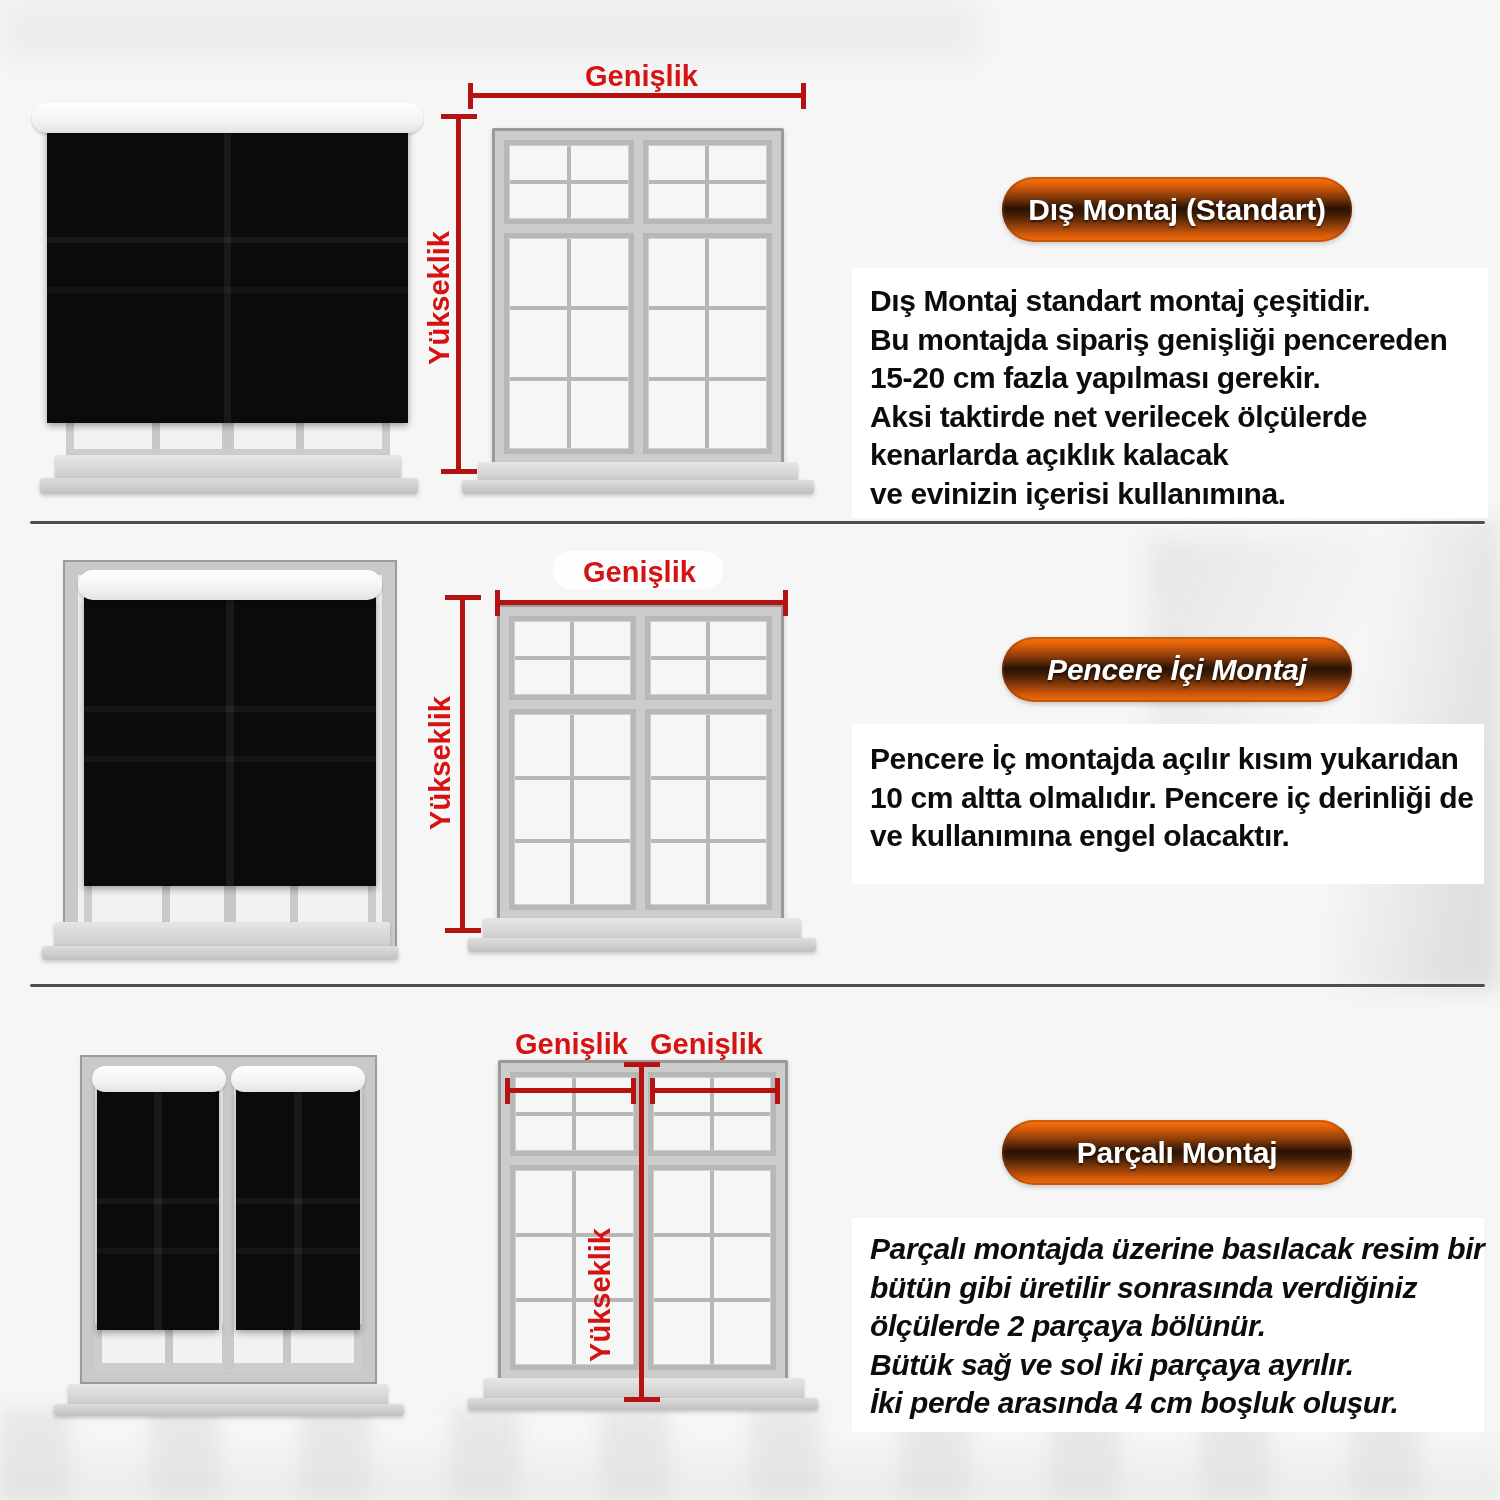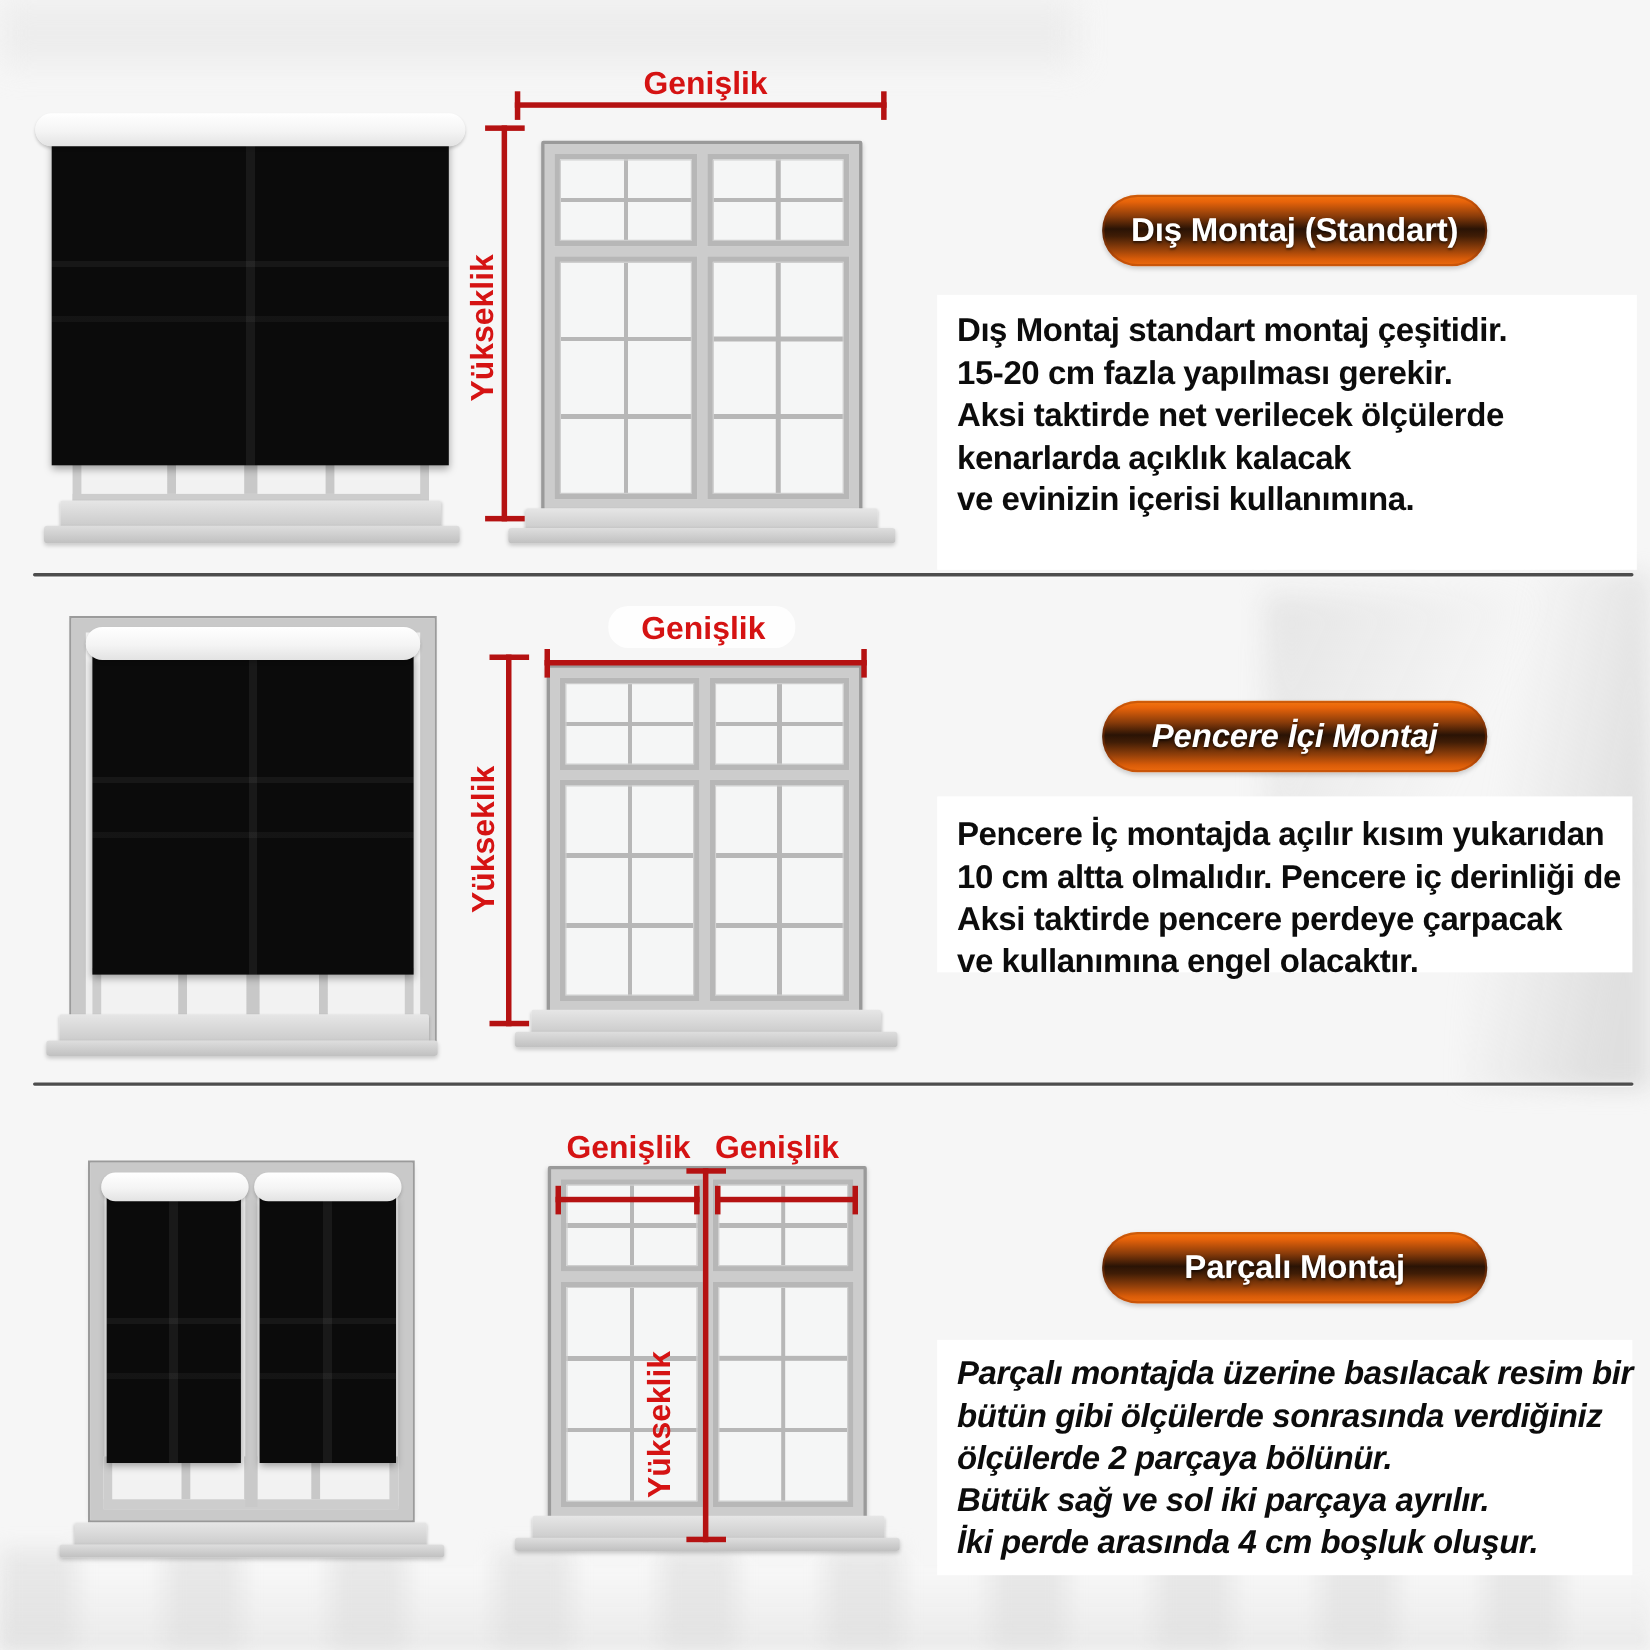--- a/index.html
+++ b/index.html
@@ -145,20 +145,21 @@
 
   <div class="dim-label" style="left:585px; top:60px;">Genişlik</div>
   <div class="hline" style="left:468px; top:93px; width:338px;"></div>
   <div class="vline" style="left:456px; top:114px; height:360px;"></div>
   <div class="dim-label vertical" style="left:339px; top:281px;">Yükseklik</div>
 
   <div class="badge" style="top:177px;">Dış Montaj (Standart)</div>
 
   <div class="desc" style="top:282px;">
     <div>Dış Montaj standart montaj çeşitidir.</div>
+    <div>Bu montajda sipariş genişliği pencereden</div>
     <div>15-20 cm fazla yapılması gerekir.</div>
     <div>Aksi taktirde net verilecek ölçülerde</div>
     <div>kenarlarda açıklık kalacak</div>
     <div>ve evinizin içerisi kullanımına.</div>
   </div>
 
   <div>
     <div class="blind-frame" style="left:65px; top:562px; width:330px; height:386px;"></div>
     <div class="wstrip" style="left:84px; top:880px; width:292px; height:54px;"></div>
     <div class="cassette" style="left:78px; top:570px; width:304px; height:30px;"></div>
@@ -186,21 +187,20 @@
   <div class="dim-label" style="left:583px; top:556px;">Genişlik</div>
   <div class="hline" style="left:495px; top:600px; width:293px;"></div>
   <div class="vline" style="left:460px; top:595px; height:338px;"></div>
   <div class="dim-label vertical" style="left:340px; top:746px;">Yükseklik</div>
 
   <div class="badge" style="top:637px;font-style:italic;">Pencere İçi Montaj</div>
 
   <div class="desc" style="top:740px;">
     <div>Pencere İç montajda açılır kısım yukarıdan</div>
     <div>10 cm altta olmalıdır. Pencere iç derinliği de</div>
-    <div>Aksi taktirde pencere perdeye çarpacak</div>
     <div>ve kullanımına engel olacaktır.</div>
   </div>
 
   <div>
     <div class="blind-frame" style="left:82px; top:1057px; width:293px; height:325px;"></div>
     <div class="wstrip" style="left:94px; top:1324px; width:268px; height:48px;"></div>
     <div class="mullion" style="left:223px; top:1068px; width:11px; height:302px;"></div>
     <div class="cassette" style="left:92px; top:1066px; width:134px; height:26px;"></div>
     <div class="cassette" style="left:231px; top:1066px; width:134px; height:26px;"></div>
     <div class="blind" style="left:97px; top:1088px; width:122px; height:242px;"></div>
@@ -228,19 +228,19 @@
   <div class="dim-label" style="left:650px; top:1028px;">Genişlik</div>
   <div class="hline" style="left:505px; top:1088px; width:131px;"></div>
   <div class="hline" style="left:650px; top:1088px; width:130px;"></div>
   <div class="vline" style="left:639px; top:1062px; height:340px;"></div>
   <div class="dim-label vertical" style="left:500px; top:1278px;">Yükseklik</div>
 
   <div class="badge" style="top:1120px;">Parçalı Montaj</div>
 
   <div class="desc" style="top:1230px;font-style:italic;">
     <div>Parçalı montajda üzerine basılacak resim bir</div>
-    <div>bütün gibi ölçülerde sonrasında verdiğiniz</div>
+    <div>bütün gibi üretilir sonrasında verdiğiniz</div>
     <div>ölçülerde 2 parçaya bölünür.</div>
     <div>Bütük sağ ve sol iki parçaya ayrılır.</div>
     <div>İki perde arasında 4 cm boşluk oluşur.</div>
   </div>
 
 </div>
 
 </body></html>

